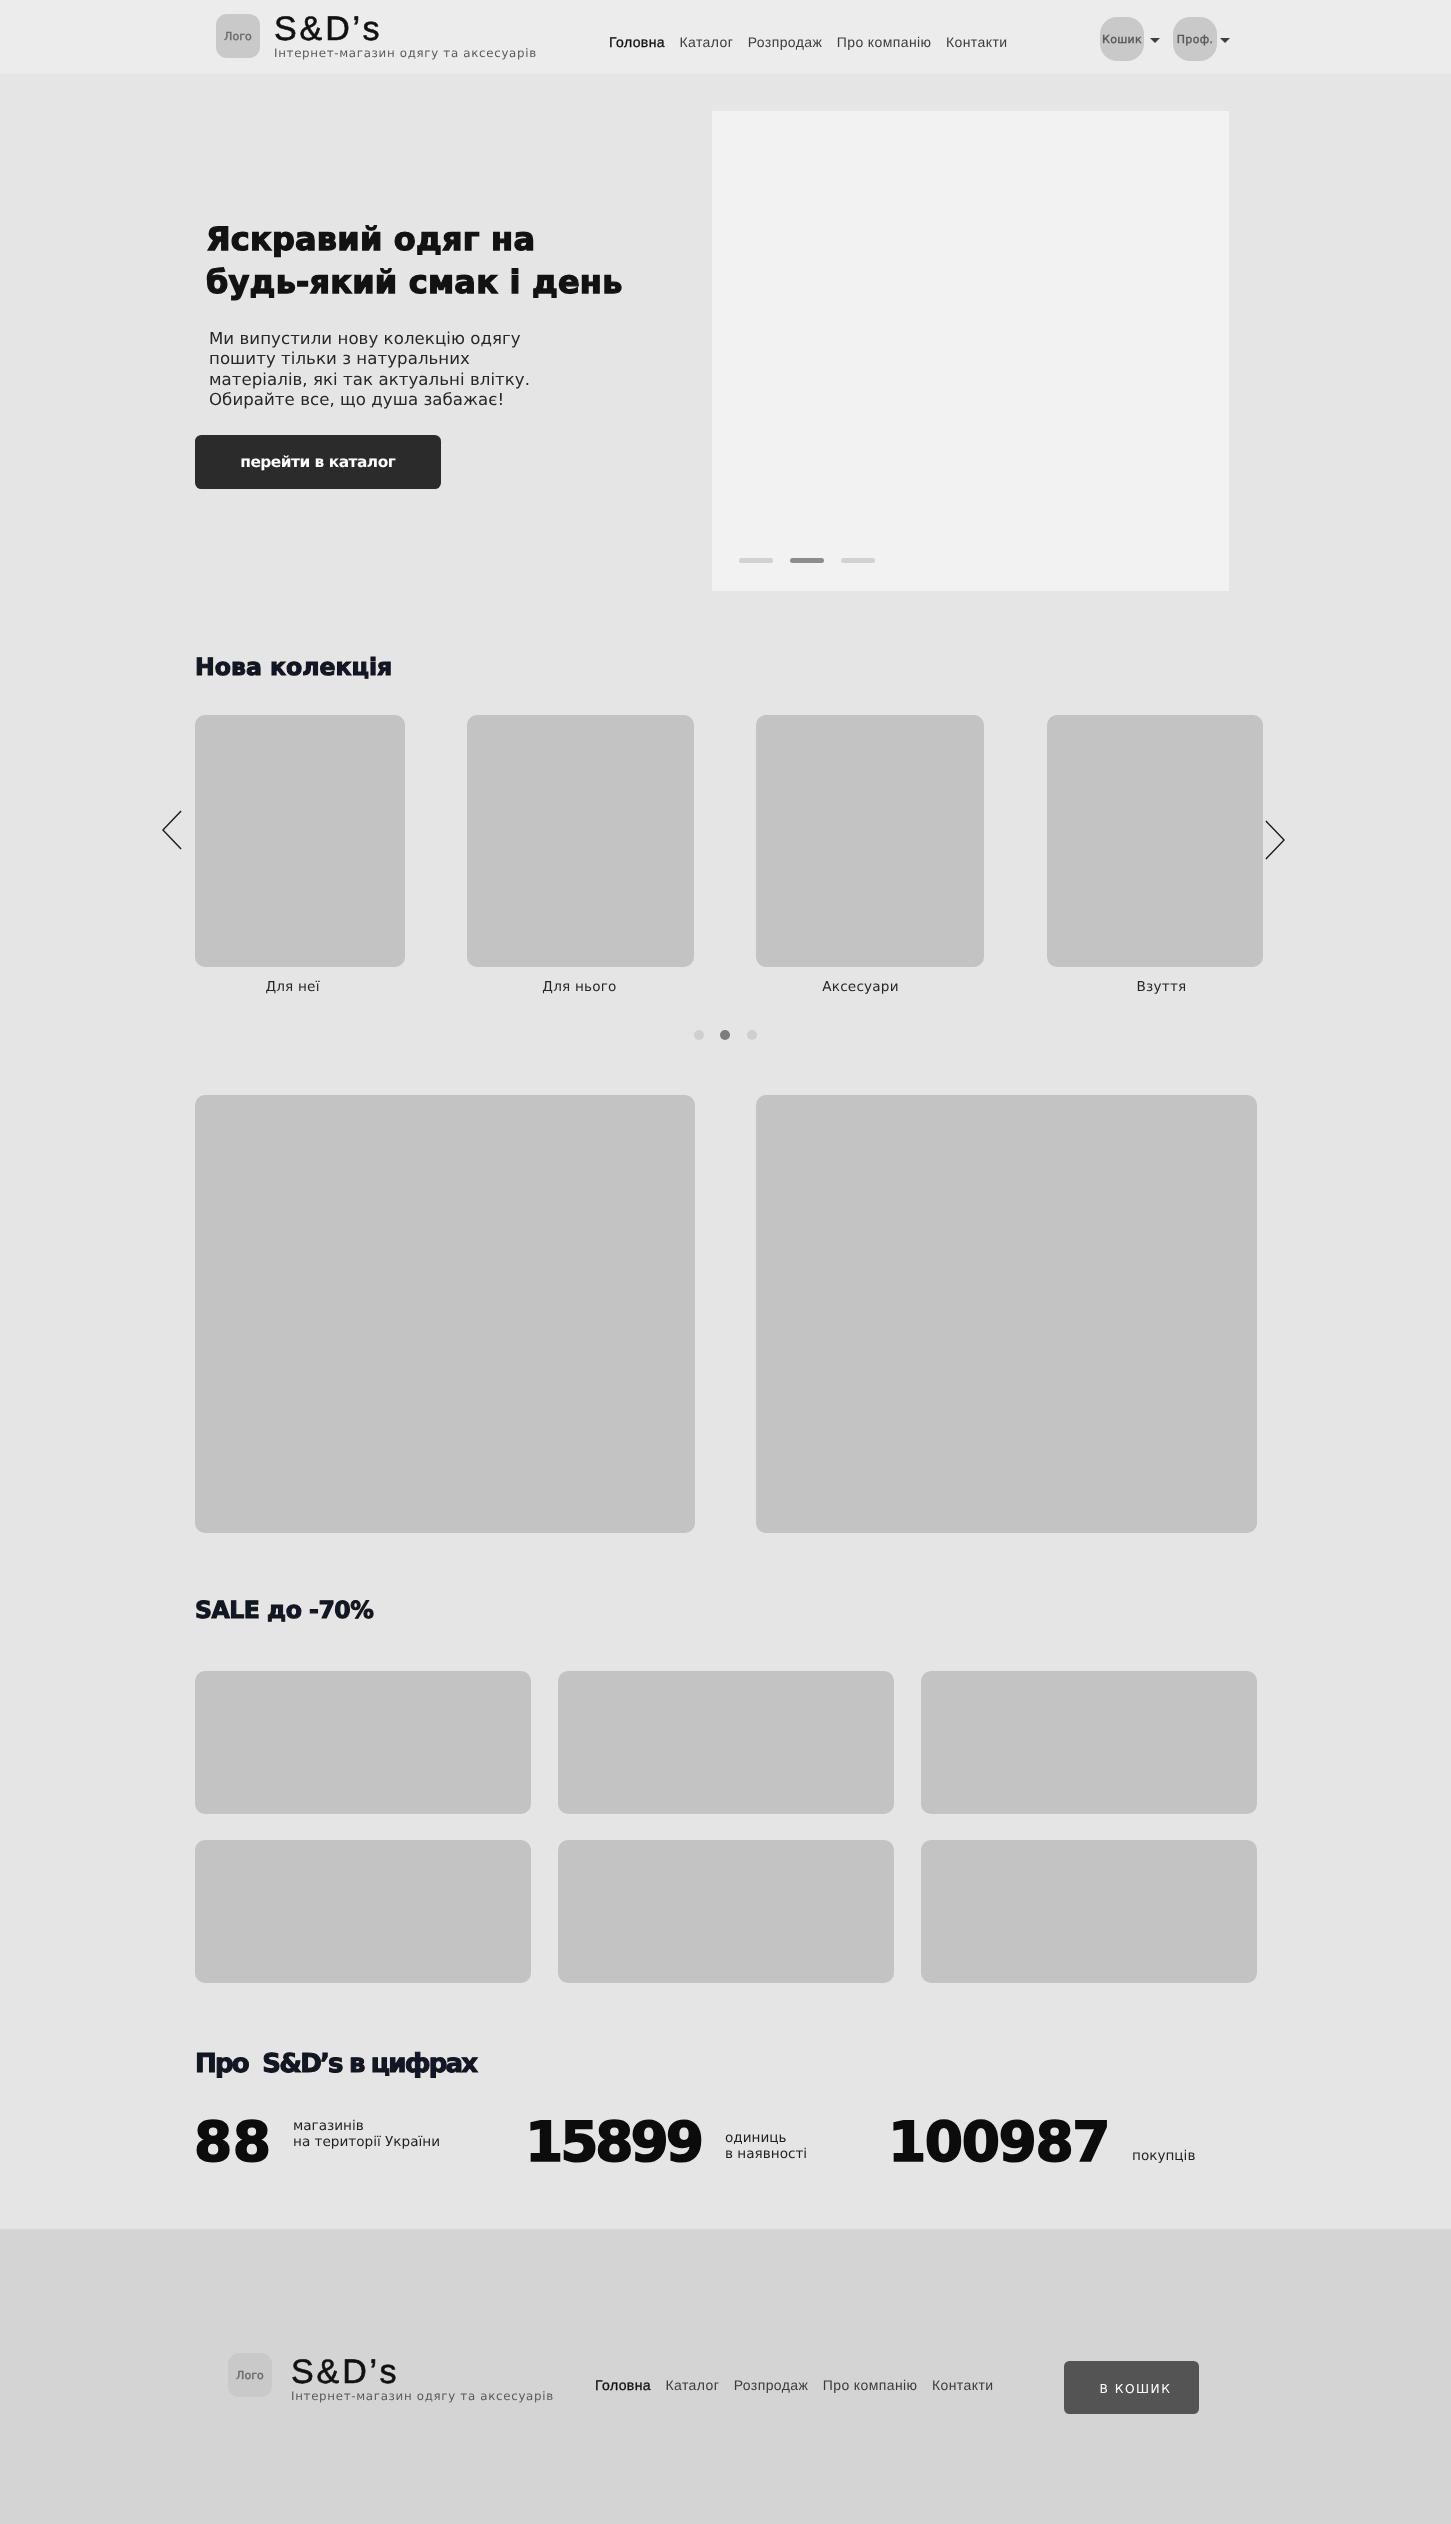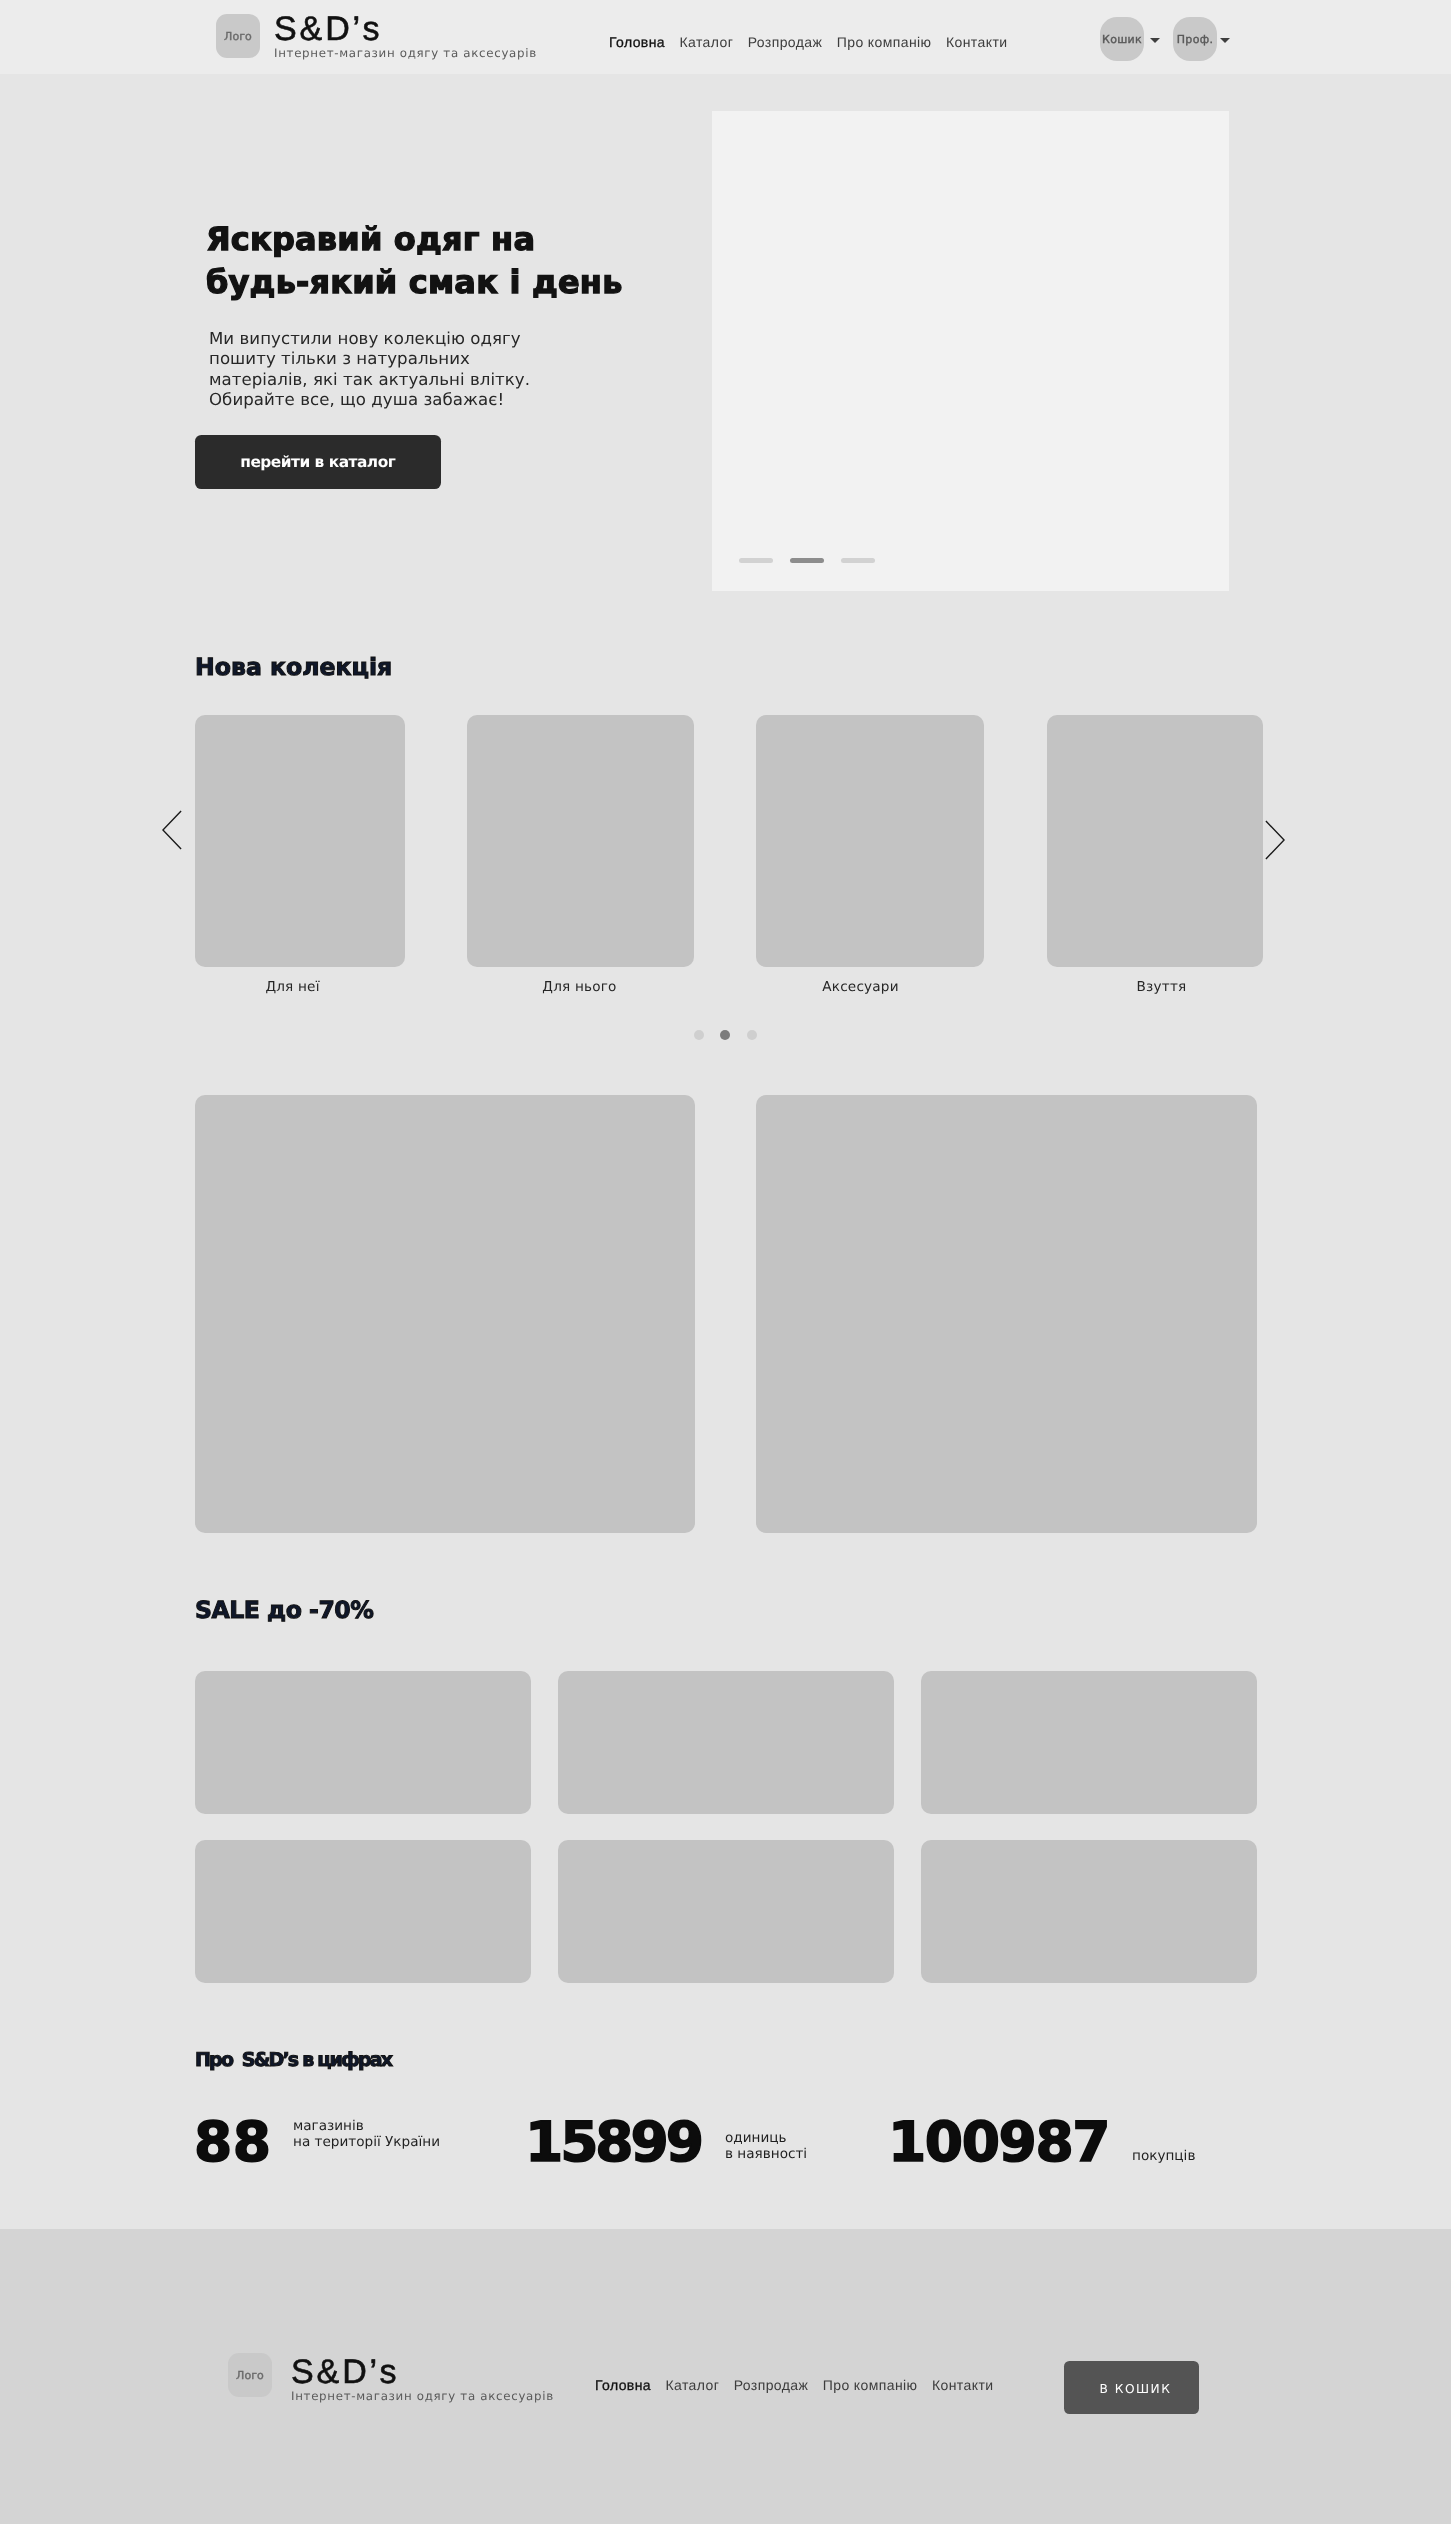--- a/index.html
+++ b/index.html
@@ -174,21 +174,21 @@
   <h2 class="sec-title" style="top:1599px;font-size:23.6px;letter-spacing:-0.5px">SALE до -70%</h2>
   <div id="sale-grid">
       <div class="sale-card" style="left:195px;top:1671px"></div>
       <div class="sale-card" style="left:558px;top:1671px"></div>
       <div class="sale-card" style="left:921px;top:1671px"></div>
       <div class="sale-card" style="left:195px;top:1840px"></div>
       <div class="sale-card" style="left:558px;top:1840px"></div>
       <div class="sale-card" style="left:921px;top:1840px"></div>
     </div>
 
-  <h2 class="sec-title" style="top:2051px;font-size:19px;letter-spacing:-1.8px">Про  S&amp;D’s в цифрах</h2>
+  <h2 class="sec-title" style="top:2051px;font-size:26px;letter-spacing:-1.8px">Про  S&amp;D’s в цифрах</h2>
   <div id="stats">
       <div class="stat" style="left:194px;top:2115px">
         <span class="num" style="letter-spacing:0.5px">88</span>
         <span class="lbl" style="left:99px;top:3px"><span>магазинів</span><br><span>на території України</span></span>
       </div>
       <div class="stat" style="left:525px;top:2115px">
         <span class="num" style="letter-spacing:-3.1px">15899</span>
         <span class="lbl" style="left:200px;top:15.4px"><span>одиниць</span><br><span>в наявності</span></span>
       </div>
       <div class="stat" style="left:888px;top:2115px">

